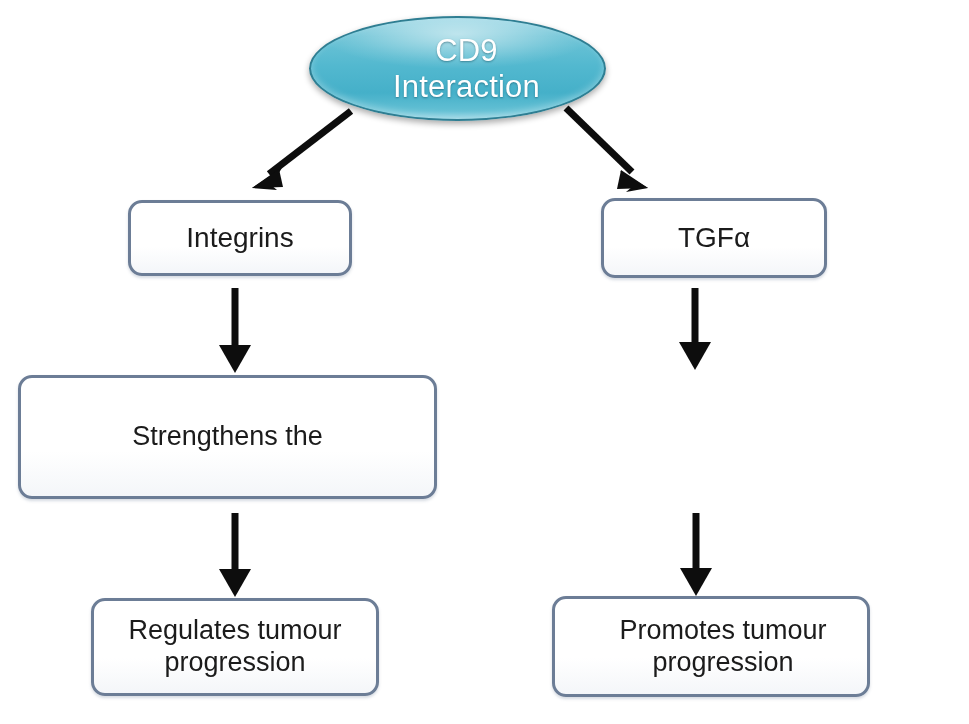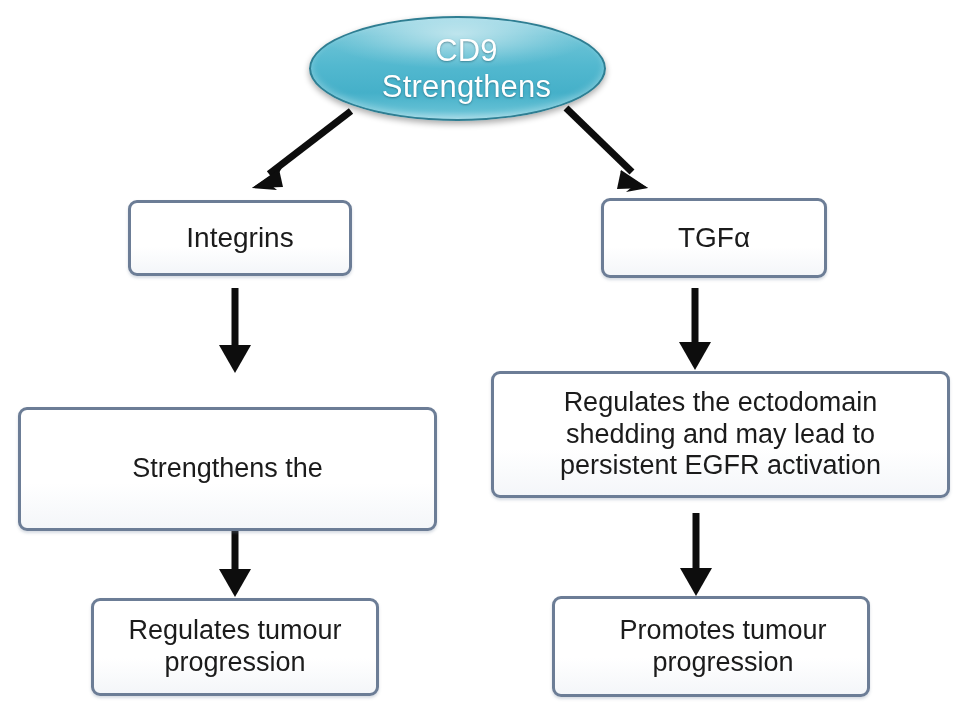--- a/index.html
+++ b/index.html
@@ -72,21 +72,21 @@
 
   
   .node-box {
     position: absolute;
     box-sizing: border-box;
     display: flex;
     align-items: center;
     justify-content: center;
     text-align: center;
     border: 3px solid #6c7d96;
-    border-radius: 9px;
+    border-radius: 14px;
     background:
       linear-gradient(180deg, #ffffff 0%, #ffffff 62%, #f4f6f9 100%);
     color: #1b1b1b;
     box-shadow: 0 2px 3px rgba(120,135,160,0.30);
     line-height: 1.18;
   }
   .node-box .box-text { display: block; padding: 0 8px; }
   .node-box .box-line { display: block; }
 
   #node-integrins {
@@ -94,21 +94,20 @@
     font-size: 28px;
   }
   #node-tgfa {
     left: 583px;  top: 198px;  width: 226px; height: 80px;
     font-size: 28px;
     margin-left: 18px;
   }
   #node-adhesion {
     left: 18px;   top: 375px;  width: 419px; height: 124px;
     font-size: 27px;
-    margin-top: 32px;
   }
   #node-ectodomain {
     left: 491px;  top: 371px;  width: 459px; height: 127px;
     font-size: 27px;
   }
   #node-inhibits {
     left: 91px;   top: 598px;  width: 288px; height: 98px;
     font-size: 27px;
   }
   #node-promotes {
@@ -153,21 +152,21 @@
 
     <g>
       <line x1="696" y1="513" x2="696" y2="577" stroke="#0d0d0d" stroke-width="7"></line>
       <polygon points="696,596 680,568 712,568" fill="#0d0d0d"></polygon>
     </g>
   </svg>
 
   <div class="node-ellipse" id="node-cd9">
     <span class="ellipse-text">
       <span class="ellipse-line">CD9</span>
-      <span class="ellipse-line">Strengthens</span>
+      <span class="ellipse-line">Interaction</span>
     </span>
   </div>
 
   <div class="node-box" id="node-integrins">
     <span class="box-text">
       <span class="box-line">Integrins</span>
     </span>
   </div>
 
   <div class="node-box" id="node-adhesion">
@@ -182,27 +181,20 @@
       <span class="box-line">progression</span>
     </span>
   </div>
 
   <div class="node-box" id="node-tgfa">
     <span class="box-text">
       <span class="box-line">TGFα</span>
     </span>
   </div>
 
-  <div class="node-box" id="node-ectodomain">
-    <span class="box-text">
-      <span class="box-line">Regulates the ectodomain</span>
-      <span class="box-line">shedding and may lead to</span>
-      <span class="box-line">persistent EGFR activation</span>
-    </span>
-  </div>
 
   <div class="node-box" id="node-promotes">
     <span class="box-text">
       <span class="box-line">Promotes tumour</span>
       <span class="box-line">progression</span>
     </span>
   </div>
 
 </div>
 

